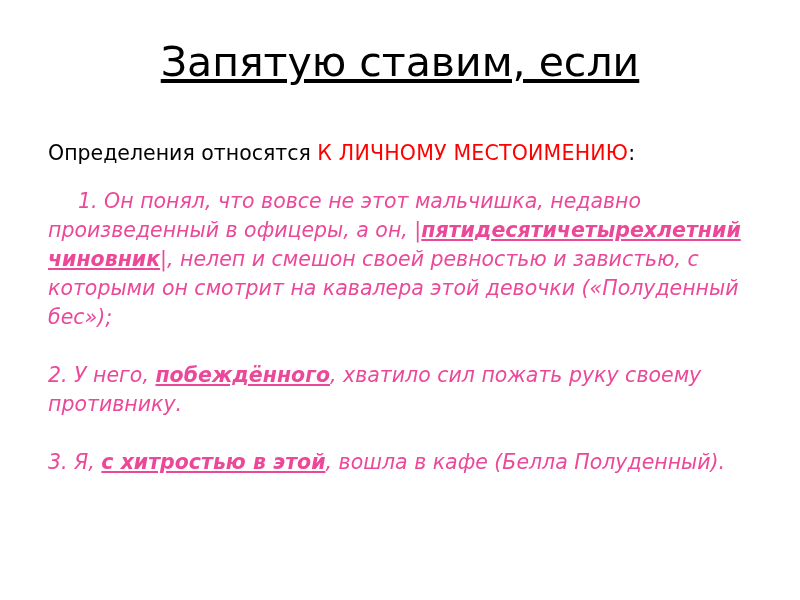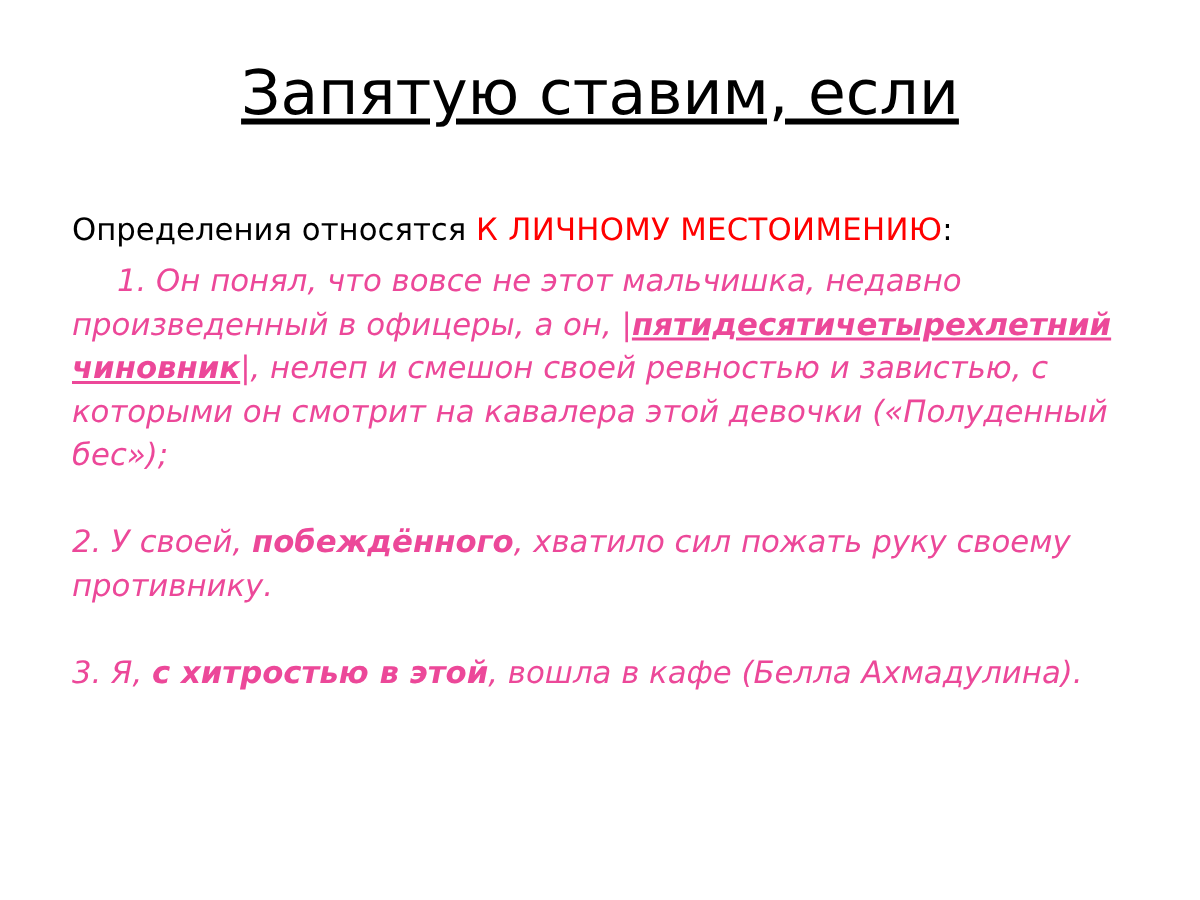--- a/index.html
+++ b/index.html
@@ -35,21 +35,21 @@
   .body-block {
     position: absolute;
     left: 48px;
     top: 138px;
     width: 706px;
   }
   .line-lead {
     font-size: 20.5px;
     line-height: 30px;
     color: #000000;
-    margin: 0 0 5px 0;
+    margin: 0 0 19px 0;
   }
   .accent {
     color: #ff0000;
     letter-spacing: 0.2px;
   }
   .para {
     font-size: 20.5px;
     line-height: 29px;
     color: #ec4899;
     font-style: italic;
@@ -62,20 +62,21 @@
     height: 29px;
   }
   .bold-u {
     font-weight: bold;
     text-decoration: underline;
     font-style: italic;
   }
   .bold {
     font-weight: bold;
     font-style: italic;
+    text-decoration: underline;
   }
   .bar {
     font-style: normal;
   }
   .ex-num {
     font-style: italic;
   }
 </style>
 </head>
 <body>
@@ -90,23 +91,23 @@
       <span>Определения относятся </span><span class="accent">К ЛИЧНОМУ МЕСТОИМЕНИЮ</span><span>:</span>
     </p>
 
     <p class="para first">
       <span class="ex-num">1.</span><span> Он понял, что вовсе не этот мальчишка, недавно произведенный в офицеры, а он, </span><span class="bar">|</span><span class="bold-u">пятидесятичетырехлетний чиновник</span><span class="bar">|</span><span>, нелеп и смешон своей ревностью и завистью, с которыми он смотрит на кавалера этой девочки («Полуденный бес»);</span>
     </p>
 
     <div class="gap"></div>
 
     <p class="para">
-      <span class="ex-num">2.</span><span> У своей, </span><span class="bold">побеждённого</span><span>, хватило сил пожать руку своему противнику.</span>
+      <span class="ex-num">2.</span><span> У него, </span><span class="bold">побеждённого</span><span>, хватило сил пожать руку своему противнику.</span>
     </p>
 
     <div class="gap"></div>
 
     <p class="para">
-      <span class="ex-num">3.</span><span> Я, </span><span class="bold">с хитростью в этой</span><span>, вошла в кафе (Белла Ахмадулина).</span>
+      <span class="ex-num">3.</span><span> Я, </span><span class="bold">с хитростью в этой</span><span>, вошла в кафе (Белла Полуденный).</span>
     </p>
 
   </div>
 </div>
 
 </body></html>

